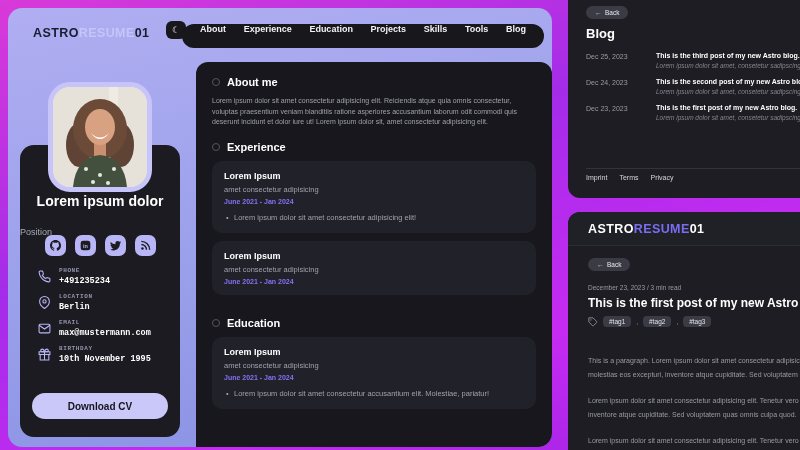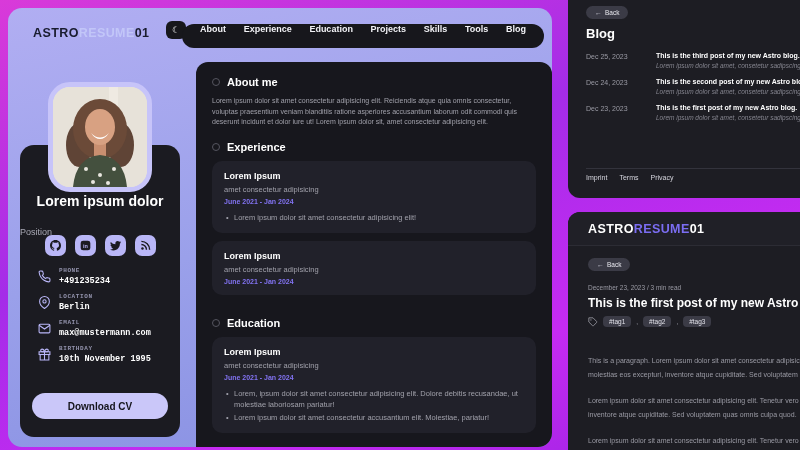--- a/index.html
+++ b/index.html
@@ -249,21 +249,20 @@
       <div class="sec-heading edu-heading">
         <span class="ring"></span>
         <b>Education</b>
       </div>
 
       <div class="entry-card">
         <div class="entry-title">Lorem Ipsum</div>
         <div class="entry-sub">amet consectetur adipisicing</div>
         <div class="entry-period">June 2021 - Jan 2024</div>
         <div class="entry-bullets">
-          <div class="bullet">Lorem, ipsum dolor sit amet consectetur adipisicing elit. Dolore debitis recusandae, ut molestiae laboriosam pariatur!</div>
           <div class="bullet">Lorem ipsum dolor sit amet consectetur accusantium elit. Molestiae, pariatur!</div>
         </div>
       </div>
     </main>
   </div>
 
   <div class="panel blog-list-window">
     <button class="back-pill bl-back">
       <span class="arrow">←</span>
       <span>Back</span>

